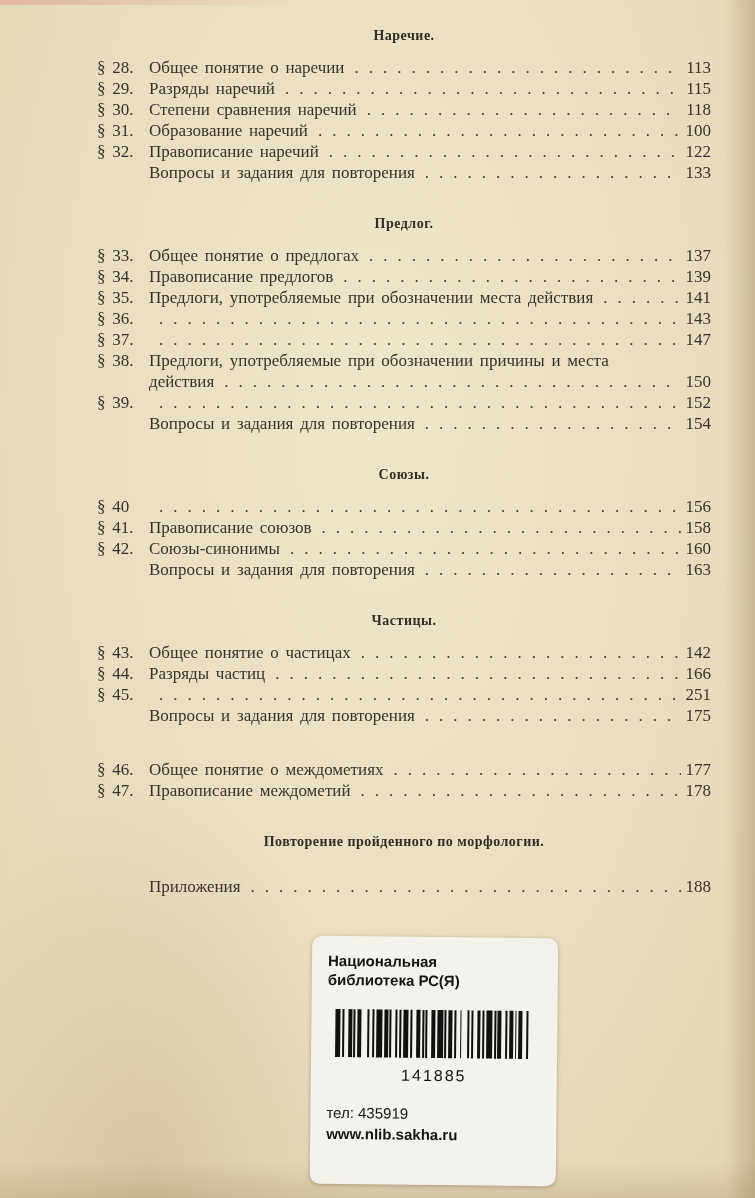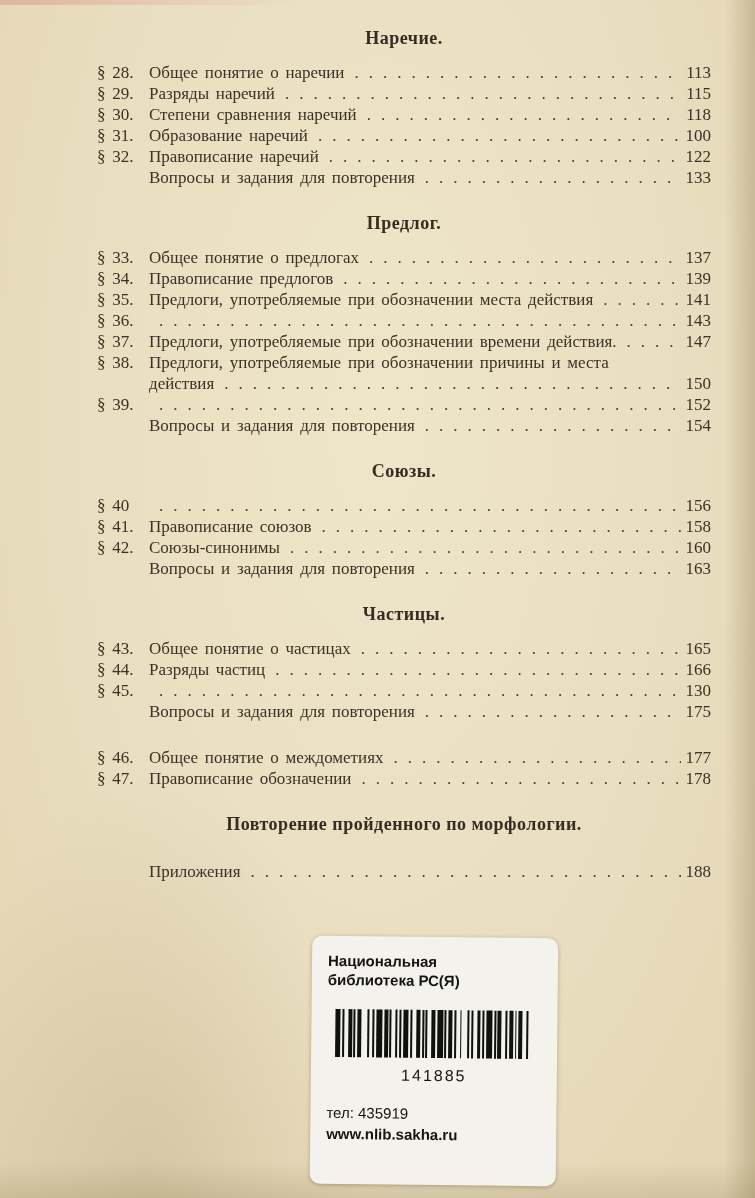--- a/index.html
+++ b/index.html
@@ -16,26 +16,26 @@
     color: #3a3227;
   }
   .scan-edge {
     position: absolute; top: 0; left: 0; width: 300px; height: 5px;
     background: linear-gradient(to right, rgba(222,150,140,0.55), rgba(222,150,140,0));
   }
   .content {
     position: relative;
     padding: 28px 44px 0 97px;
   }
-  .section { margin-top: 25px; }
+  .section { margin-top: 33px; }
   .section:first-child { margin-top: 0; }
   .section-title {
     text-align: center;
     font-weight: bold;
-    font-size: 18px;
+    font-size: 14px;
     letter-spacing: 0.5px;
     margin-bottom: 13px;
     color: #352d22;
   }
   .rows { }
   .section:last-child .rows { margin-top: 26px; }
   .row {
     display: flex;
     align-items: baseline;
     line-height: 21px;
@@ -177,21 +177,20 @@
     <span class="dots">.............................................</span>
     <span class="pg">141</span>
   </div>
           <div class="row">
     <span class="num">§ 36.</span>
     <span class="dots">.............................................</span>
     <span class="pg">143</span>
   </div>
           <div class="row">
     <span class="num">§ 37.</span>
-    <span class="label">Предлоги, употребляемые при обозначении времени действия.</span>
     <span class="dots">.............................................</span>
     <span class="pg">147</span>
   </div>
           <div class="row">
     <span class="num">§ 38.</span>
     <span class="label">Предлоги, употребляемые при обозначении причины и места</span>
 
   </div>
           <div class="row">
     <span class="num"></span>
@@ -240,52 +239,52 @@
   </div>
         </div>
       </div>
       <div class="section">
         <div class="section-title">Частицы.</div>
         <div class="rows">
           <div class="row">
     <span class="num">§ 43.</span>
     <span class="label">Общее понятие о частицах</span>
     <span class="dots">.............................................</span>
-    <span class="pg">165</span>
+    <span class="pg">142</span>
   </div>
           <div class="row">
     <span class="num">§ 44.</span>
     <span class="label">Разряды частиц</span>
     <span class="dots">.............................................</span>
     <span class="pg">166</span>
   </div>
           <div class="row">
     <span class="num">§ 45.</span>
     <span class="dots">.............................................</span>
-    <span class="pg">130</span>
+    <span class="pg">251</span>
   </div>
           <div class="row">
     <span class="num"></span>
     <span class="label">Вопросы и задания для повторения</span>
     <span class="dots">.............................................</span>
     <span class="pg">175</span>
   </div>
         </div>
       </div>
       <div class="section">
         <div class="rows">
           <div class="row">
     <span class="num">§ 46.</span>
     <span class="label">Общее понятие о междометиях</span>
     <span class="dots">.............................................</span>
     <span class="pg">177</span>
   </div>
           <div class="row">
     <span class="num">§ 47.</span>
-    <span class="label">Правописание обозначении</span>
+    <span class="label">Правописание междометий</span>
     <span class="dots">.............................................</span>
     <span class="pg">178</span>
   </div>
         </div>
       </div>
       <div class="section">
         <div class="section-title">Повторение пройденного по морфологии.</div>
         <div class="rows">
           <div class="row">
     <span class="num"></span>

